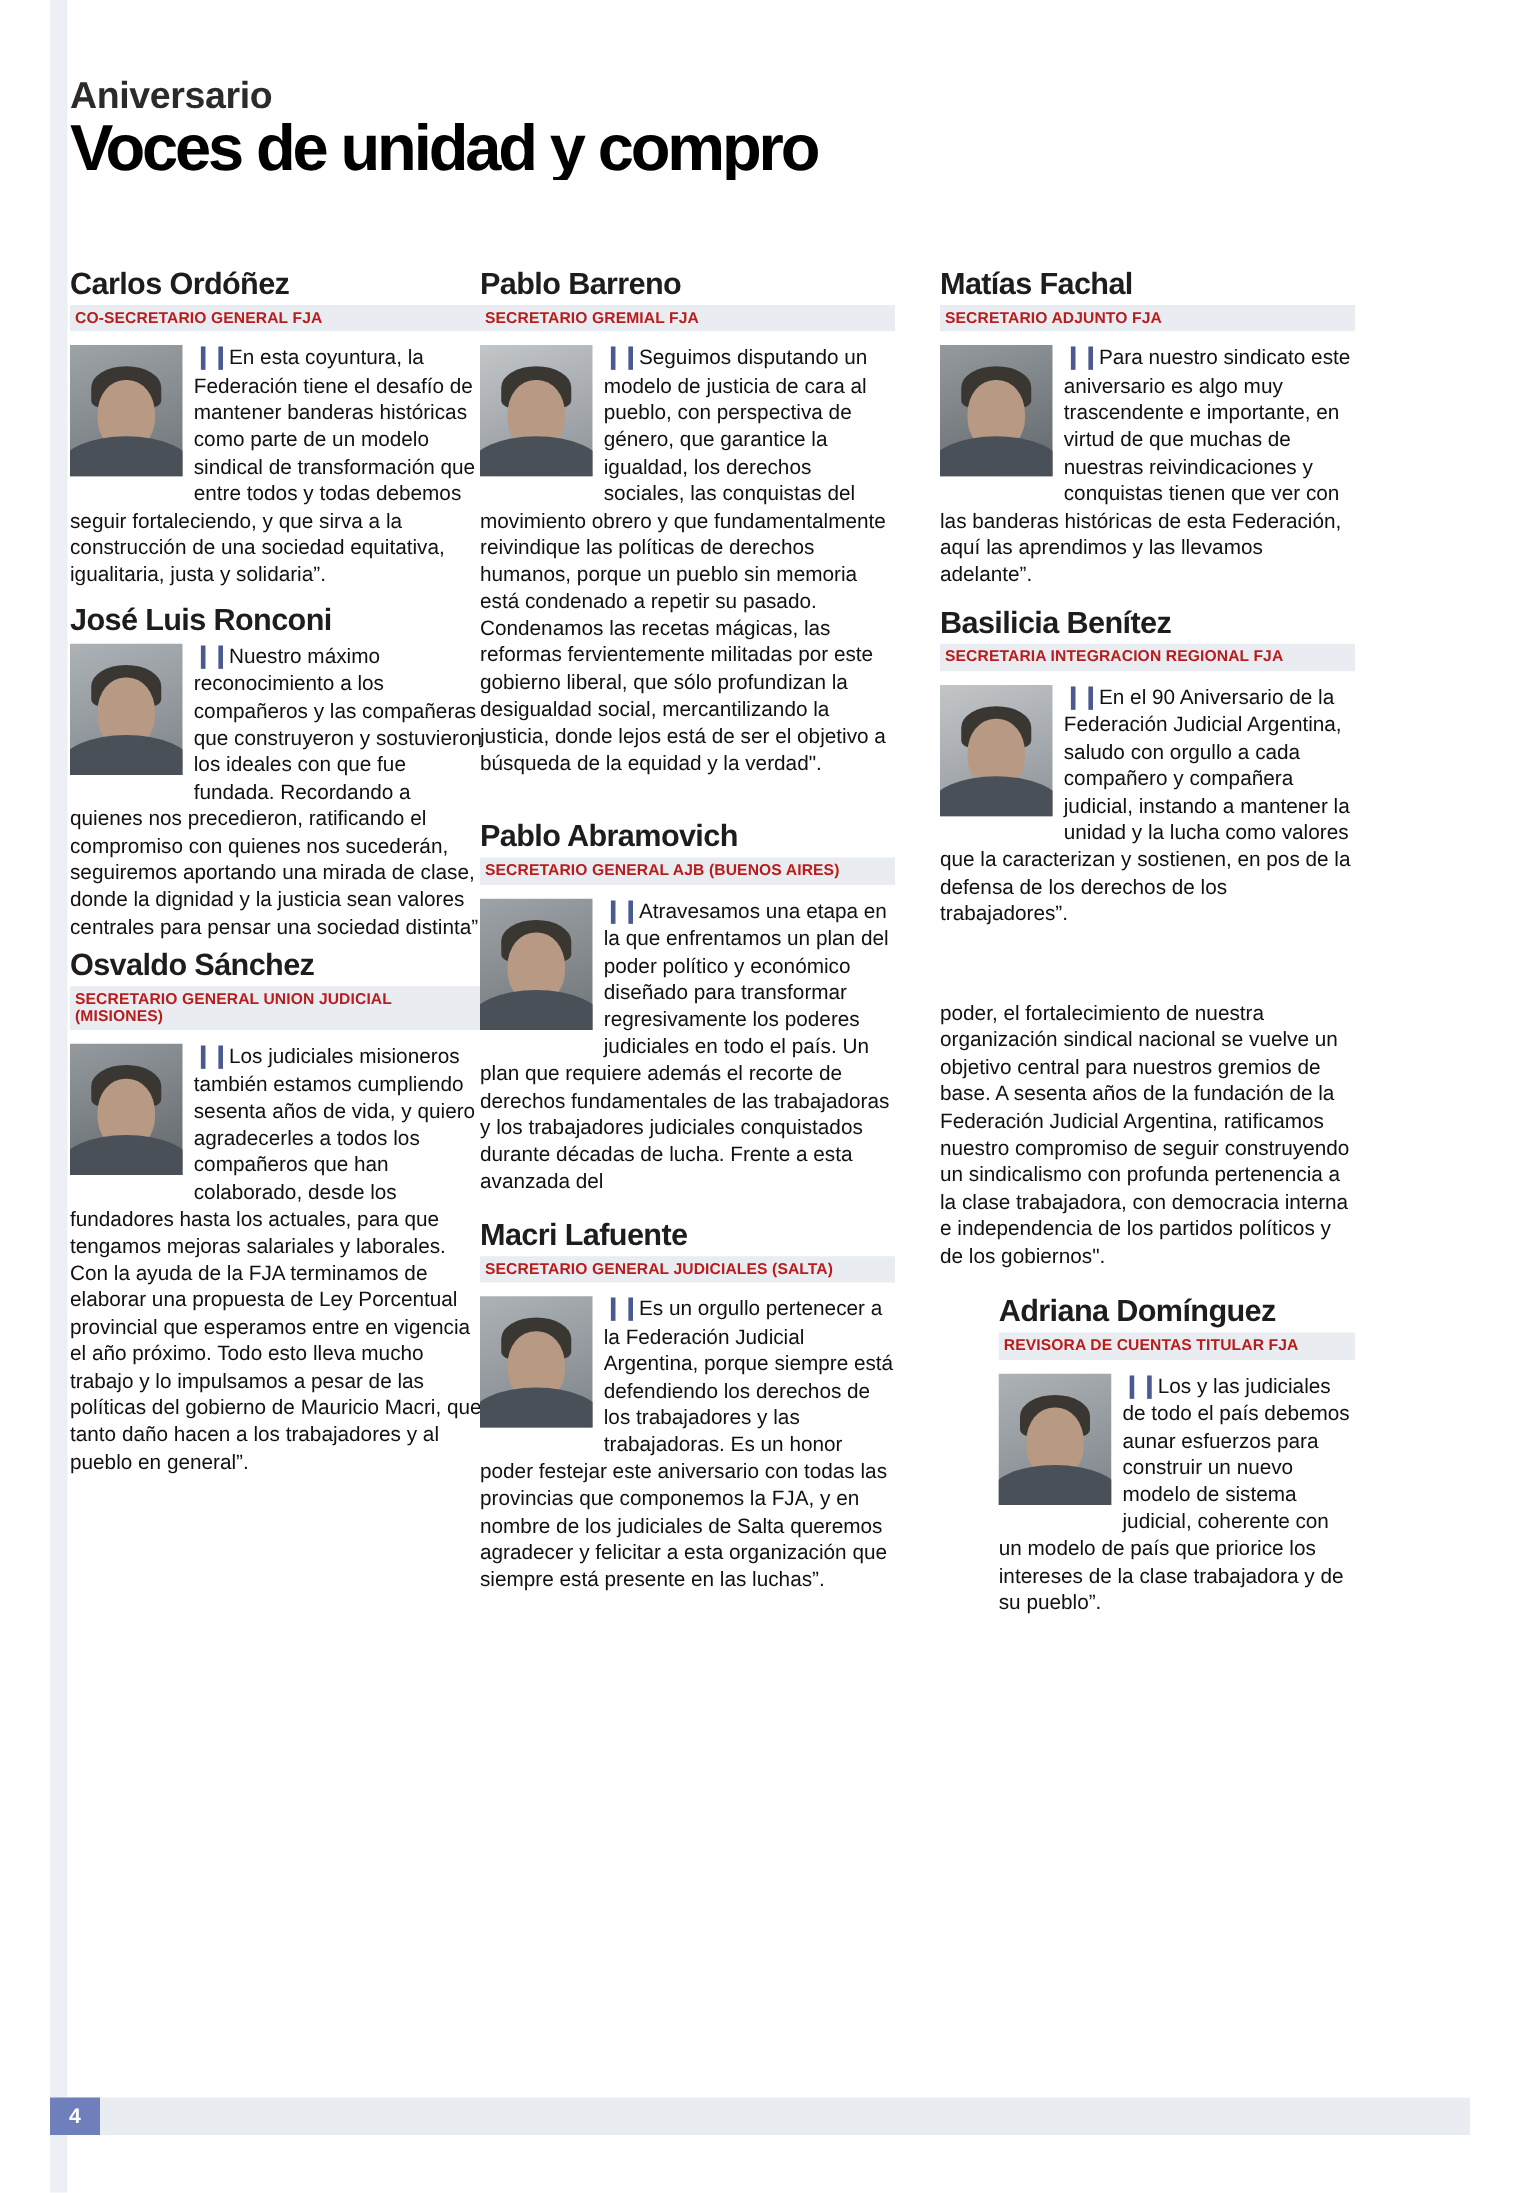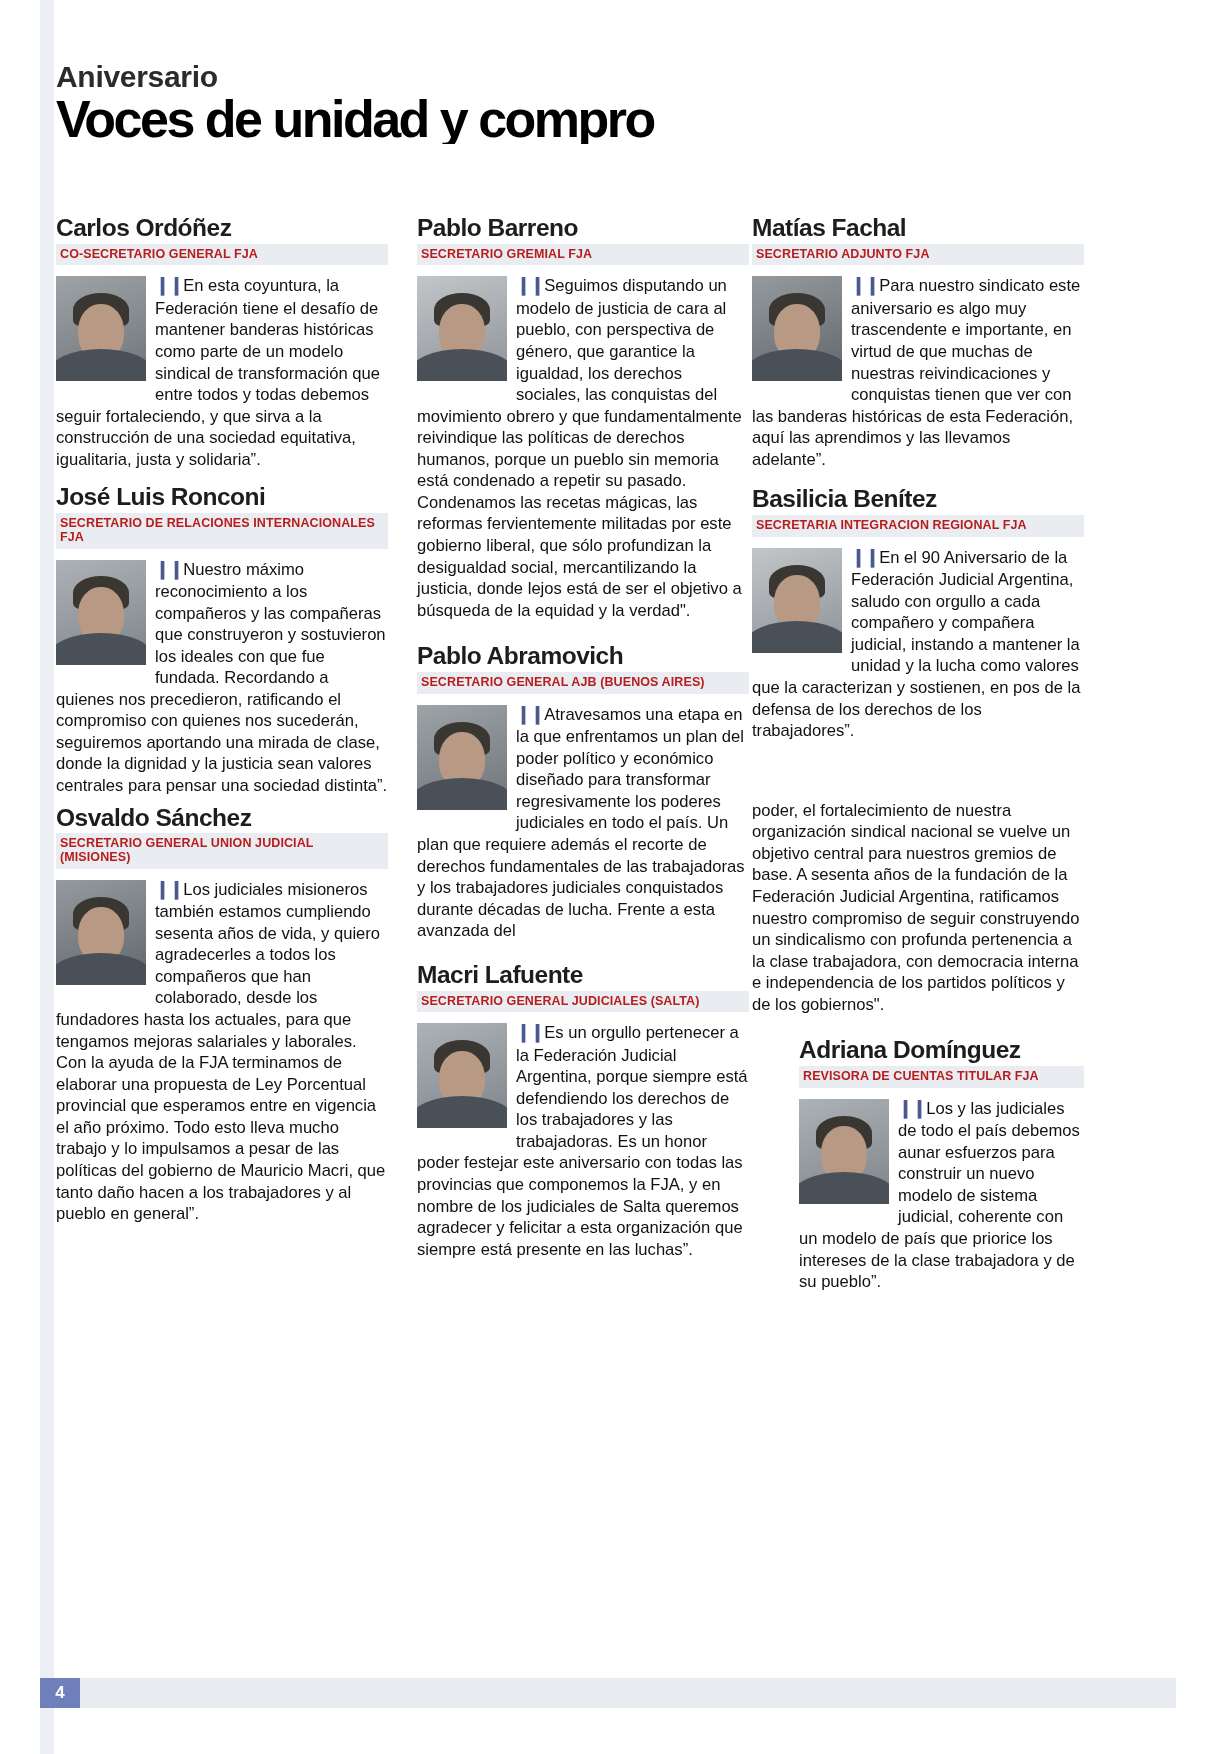--- a/index.html
+++ b/index.html
@@ -61,21 +61,21 @@
     top: 215px;
     width: 1130px;
     height: 1430px;
   }
   .col {
     position: absolute;
     top: 0;
     width: 332px;
   }
   .col-1 { left: 0px; }
-  .col-2 { left: 361px; }
+  .col-2 { left: 328px; }
   .col-3 { left: 696px; }
 
   .entry { margin-bottom: 8px; }
 
   .name {
     font-size: 24.5px;
     font-weight: bold;
     color: #1d1d1d;
     letter-spacing: -0.5px;
     margin: 0 0 3px 0;
@@ -198,21 +198,20 @@
           <div class="hair"></div>
             <div class="face"></div>
             <div class="shoulders"></div>
         </div>
         <p class="body"><span class="quote-mark">❙❙</span><span>En esta coyuntura, la Federación tiene el desafío de mantener banderas históricas como parte de un modelo sindical de transformación que entre todos y todas debemos seguir fortaleciendo, y que sirva a la construcción de una sociedad equitativa, igualitaria, justa y solidaria”.</span></p>
         <div class="clear"></div>
       </div>
 
       <div class="entry" style="margin-top:14px;">
         <div class="name">José Luis Ronconi</div>
-        <div class="role">SECRETARIO DE RELACIONES INTERNACIONALES FJA</div>
         <div class="photo bgB">
           <div class="hair"></div>
             <div class="face"></div>
             <div class="shoulders"></div>
         </div>
         <p class="body"><span class="quote-mark">❙❙</span><span>Nuestro máximo reconocimiento a los compañeros y las compañeras que construyeron y sostuvieron los ideales con que fue fundada. Recordando a quienes nos precedieron, ratificando el compromiso con quienes nos sucederán, seguiremos aportando una mirada de clase, donde la dignidad y la justicia sean valores centrales para pensar una sociedad distinta”.</span></p>
         <div class="clear"></div>
       </div>
 
       <div class="entry" style="">
@@ -236,21 +235,21 @@
         <div class="role">SECRETARIO GREMIAL FJA</div>
         <div class="photo bgC">
           <div class="hair"></div>
             <div class="face"></div>
             <div class="shoulders"></div>
         </div>
         <p class="body"><span class="quote-mark">❙❙</span><span>Seguimos disputando un modelo de justicia de cara al pueblo, con perspectiva de género, que garantice la igualdad, los derechos sociales, las conquistas del movimiento obrero y que fundamentalmente reivindique las políticas de derechos humanos, porque un pueblo sin memoria está condenado a repetir su pasado. Condenamos las recetas mágicas, las reformas fervientemente militadas por este gobierno liberal, que sólo profundizan la desigualdad social, mercantilizando la justicia, donde lejos está de ser el objetivo a búsqueda de la equidad y la verdad".</span></p>
         <div class="clear"></div>
       </div>
 
-      <div class="entry" style="margin-top:22px;">
+      <div class="entry" style="margin-top:36px;">
         <div class="name">Pablo Abramovich</div>
         <div class="role">SECRETARIO GENERAL AJB (BUENOS AIRES)</div>
         <div class="photo bgA">
           <div class="hair"></div>
             <div class="face"></div>
             <div class="shoulders"></div>
         </div>
         <p class="body"><span class="quote-mark">❙❙</span><span>Atravesamos una etapa en la que enfrentamos un plan del poder político y económico diseñado para transformar regresivamente los poderes judiciales en todo el país. Un plan que requiere además el recorte de derechos fundamentales de las trabajadoras y los trabajadores judiciales conquistados durante décadas de lucha. Frente a esta avanzada del</span></p>
         <div class="clear"></div>
       </div>

